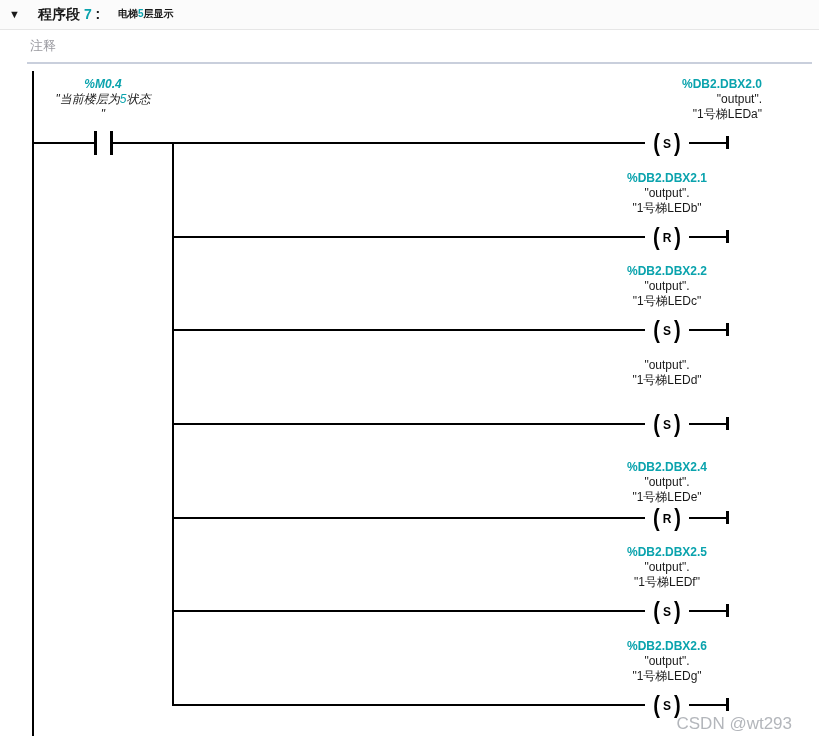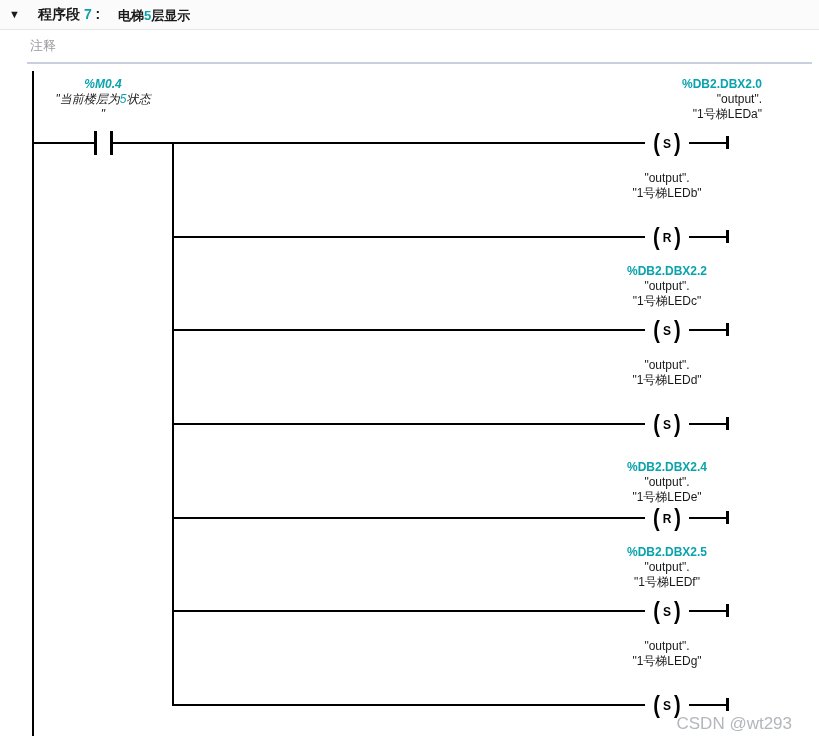--- a/index.html
+++ b/index.html
@@ -3,21 +3,21 @@
 <meta charset="utf-8">
 <style>
   html,body{margin:0;padding:0;background:#fff;}
   #screen{position:relative;width:819px;height:737px;background:#ffffff;overflow:hidden;
           font-family:"Liberation Sans","DejaVu Sans",sans-serif;color:#141414;}
   
   .net-header{position:absolute;left:0;top:0;width:819px;height:29px;background:#fbfbfb;
               border-bottom:1px solid #e6e6e6;}
   .collapse{position:absolute;left:9px;top:7px;font-size:11px;color:#1a1a1a;line-height:14px;cursor:pointer;}
   .seg-title{position:absolute;left:38px;top:6px;font-size:14px;font-weight:bold;color:#1a1a1a;white-space:pre;}
-  .net-title{position:absolute;left:118px;top:7px;font-size:13px;font-weight:bold;color:#1a1a1a;white-space:pre;}
+  .net-title{position:absolute;left:118px;top:7px;font-size:10px;font-weight:bold;color:#1a1a1a;white-space:pre;}
   .teal{color:#0aa3ad;}
   
   .comment{position:absolute;left:30px;top:37px;font-size:13px;color:#9a9aa0;}
   .comment-divider{position:absolute;left:27px;top:62px;width:785px;height:2px;background:#c9cfdc;}
   
   .wire-h{position:absolute;height:2px;background:#000;}
   .wire-v{position:absolute;width:2px;background:#000;}
   .contact-bar{position:absolute;width:3px;height:24px;background:#000;}
   .term-bar{position:absolute;width:3px;height:13px;background:#000;}
   
@@ -71,20 +71,21 @@
       <span class="coil-letter">S</span>
       <span class="paren">)</span>
     </div>
     <div class="wire-h" style="left:689px;top:142px;width:38px;"></div>
     <div class="term-bar" style="left:726px;top:136px;"></div>
   </div>
 
   <div>
     <div class="wire-h" style="left:173px;top:236px;width:472px;"></div>
     <div class="coil-labels" style="top:171px;">
+      <div class="addr">%DB2.DBX2.1</div>
       <div class="sym">"output".</div>
       <div class="sym">"1号梯LEDb"</div>
     </div>
     <div class="coil" style="top:224px;">
       <span class="paren">(</span>
       <span class="coil-letter">R</span>
       <span class="paren">)</span>
     </div>
     <div class="wire-h" style="left:689px;top:236px;width:38px;"></div>
     <div class="term-bar" style="left:726px;top:230px;"></div>
@@ -149,20 +150,21 @@
       <span class="coil-letter">S</span>
       <span class="paren">)</span>
     </div>
     <div class="wire-h" style="left:689px;top:610px;width:38px;"></div>
     <div class="term-bar" style="left:726px;top:604px;"></div>
   </div>
 
   <div>
     <div class="wire-h" style="left:173px;top:704px;width:472px;"></div>
     <div class="coil-labels" style="top:639px;">
+      <div class="addr">%DB2.DBX2.6</div>
       <div class="sym">"output".</div>
       <div class="sym">"1号梯LEDg"</div>
     </div>
     <div class="coil" style="top:692px;">
       <span class="paren">(</span>
       <span class="coil-letter">S</span>
       <span class="paren">)</span>
     </div>
     <div class="wire-h" style="left:689px;top:704px;width:38px;"></div>
     <div class="term-bar" style="left:726px;top:698px;"></div>

